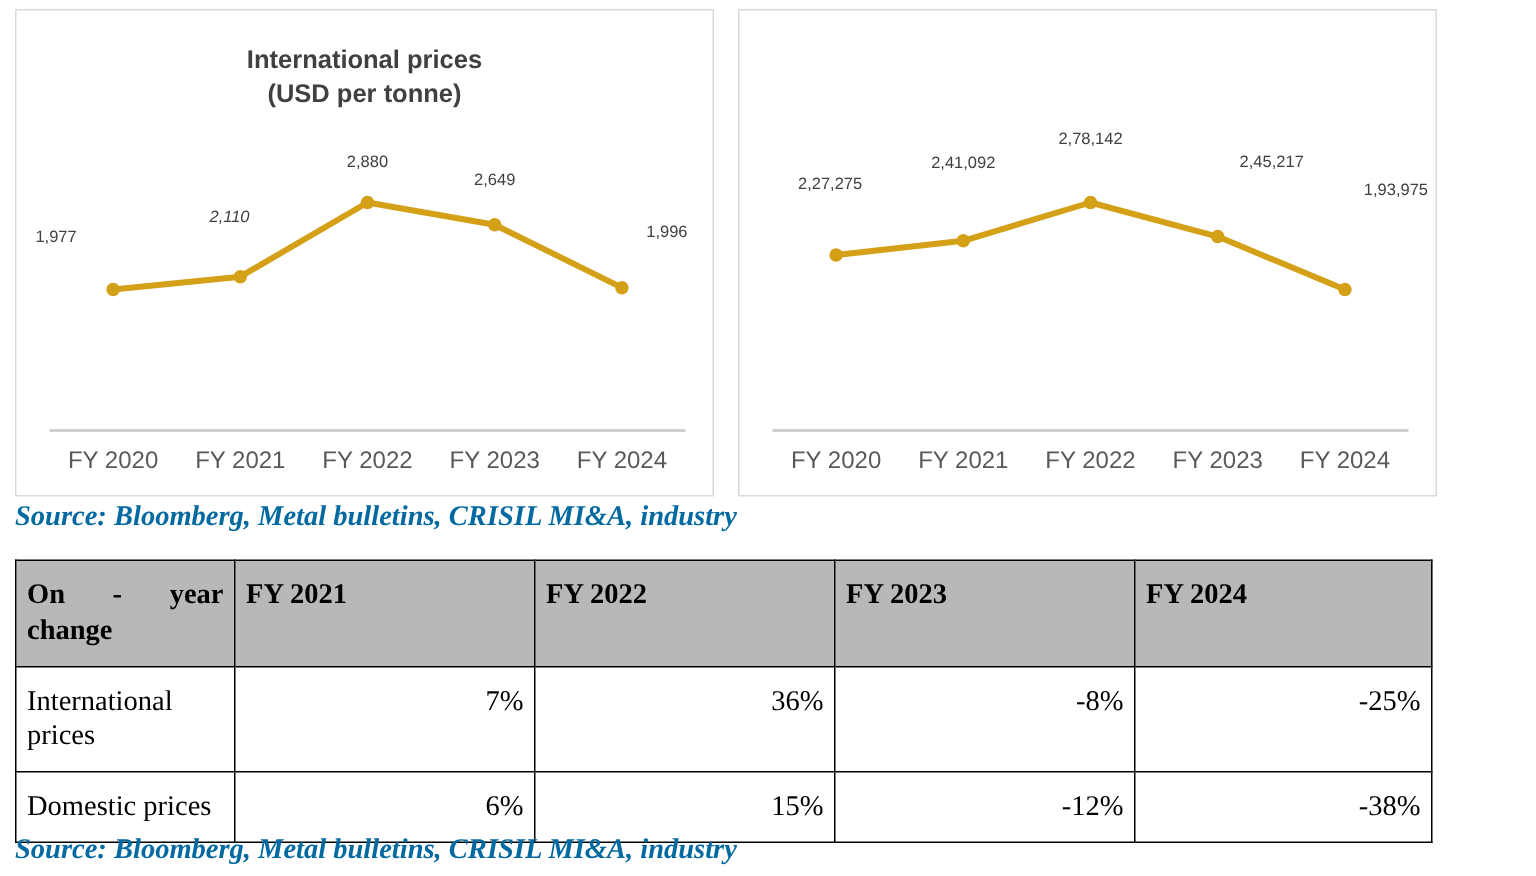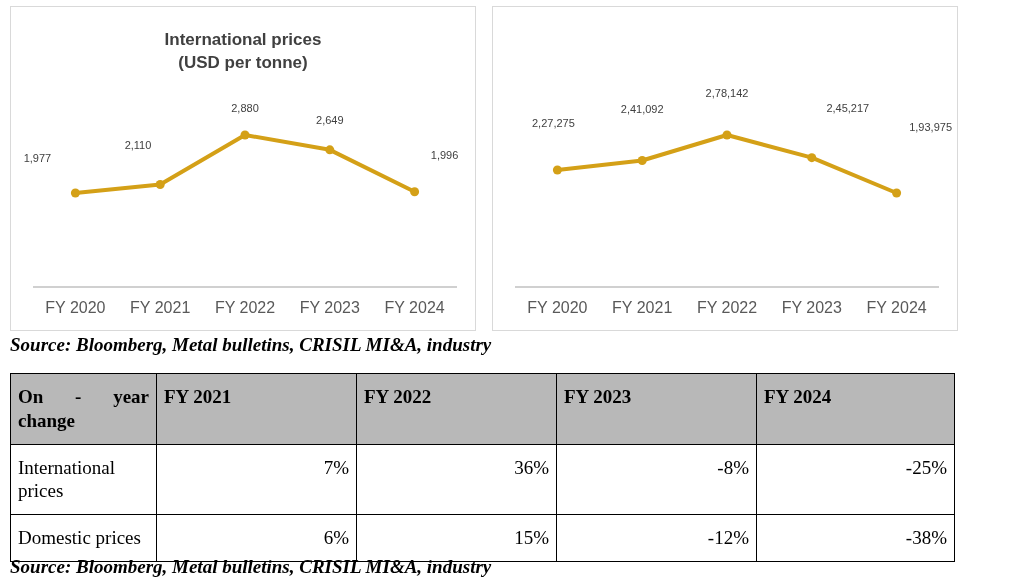--- a/index.html
+++ b/index.html
@@ -78,21 +78,21 @@
   }
 
   
   .source {
     position: absolute;
     left: 10px;
     font-family: "Liberation Serif", serif;
     font-style: italic;
     font-weight: bold;
     font-size: 19px;
-    color: #000000;
+    color: #0369a1;
   }
   .source-1 { top: 334px; }
   .source-2 { top: 556px; }
 
   
   .table-wrap {
     position: absolute;
     left: 10px;
     top: 373px;
     width: 944px;
@@ -155,21 +155,21 @@
         </svg>
         <div class="axis-line" style="left:22px; top:279px; width:424px;"></div>
         <div class="tick-labels" style="left:22px; top:292px; width:424px;">
           <span>FY 2020</span>
           <span>FY 2021</span>
           <span>FY 2022</span>
           <span>FY 2023</span>
           <span>FY 2024</span>
         </div>
         <div class="dlabel" id="dl0-0" style="left: 26.4px; top: 145px;">1,977</div>
-        <div class="dlabel" id="dl0-1" style="left: 127px; top: 132px;">2,110</div>
+        <div class="dlabel" id="dl0-1" style="left: 142px; top: 132px; font-style: italic;">2,110</div>
         <div class="dlabel" id="dl0-2" style="left: 234px; top: 95px;">2,880</div>
         <div class="dlabel" id="dl0-3" style="left: 318.8px; top: 107px;">2,649</div>
         <div class="dlabel" id="dl0-4" style="left: 433.6px; top: 142px;">1,996</div>
       </div>
     </div>
 
     <div class="chart-card">
       <div class="plot">
         <svg width="466" height="325" viewBox="0 0 466 325">
           <polyline id="poly1" fill="none" stroke="#d4a017" stroke-width="4" stroke-linejoin="round" stroke-linecap="round" points="64.4,163.05276414746874 149.2,153.53138403412265 234,128 318.79999999999995,150.68882103437215 403.59999999999997,186"></polyline>

